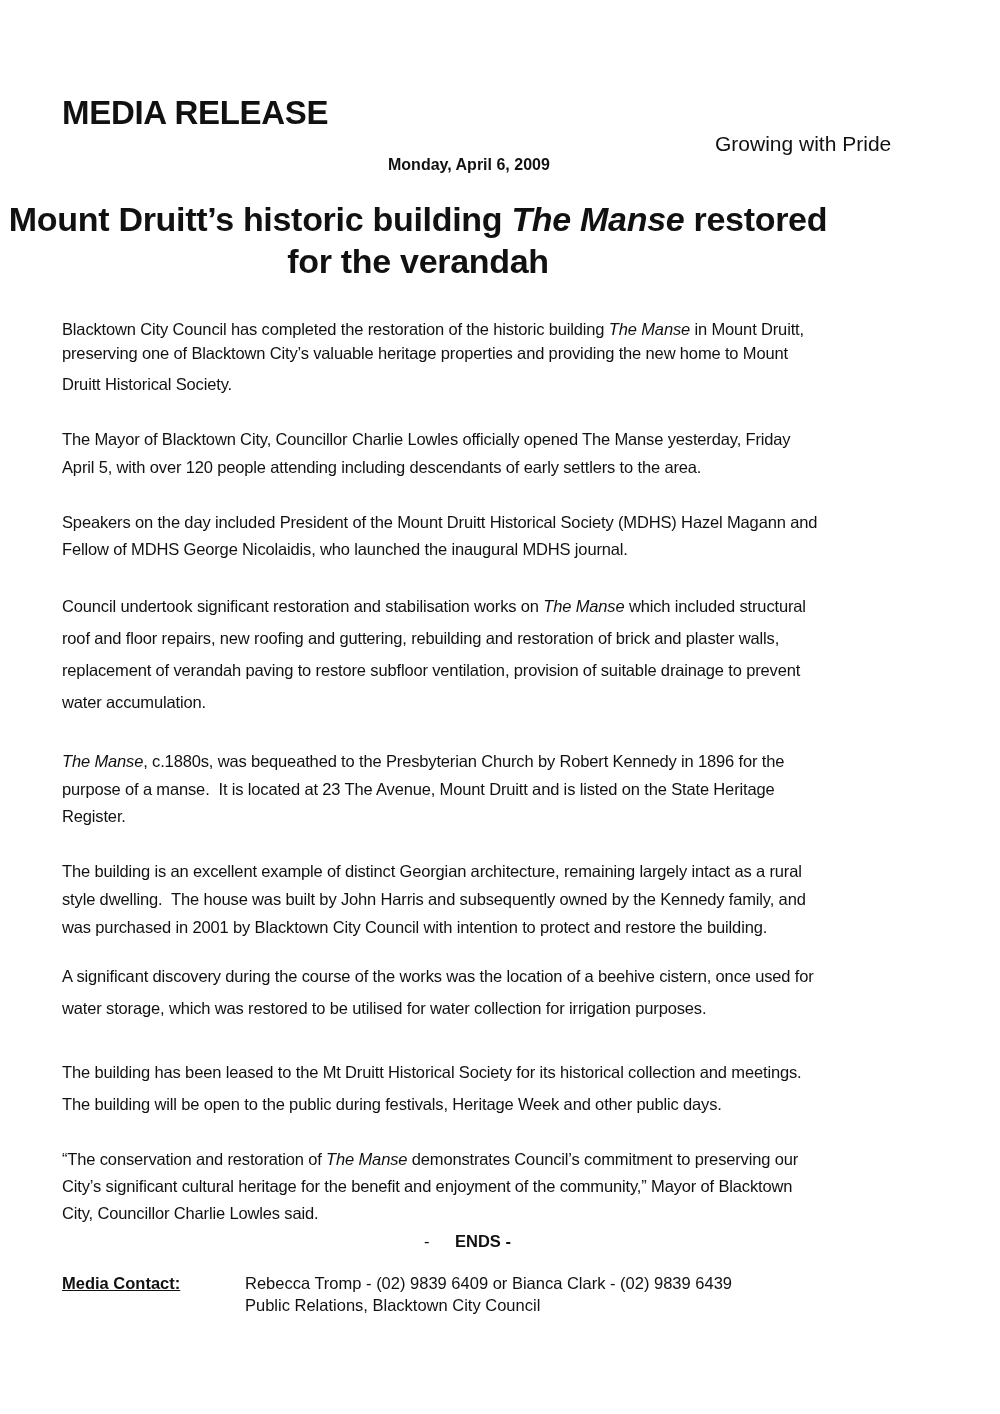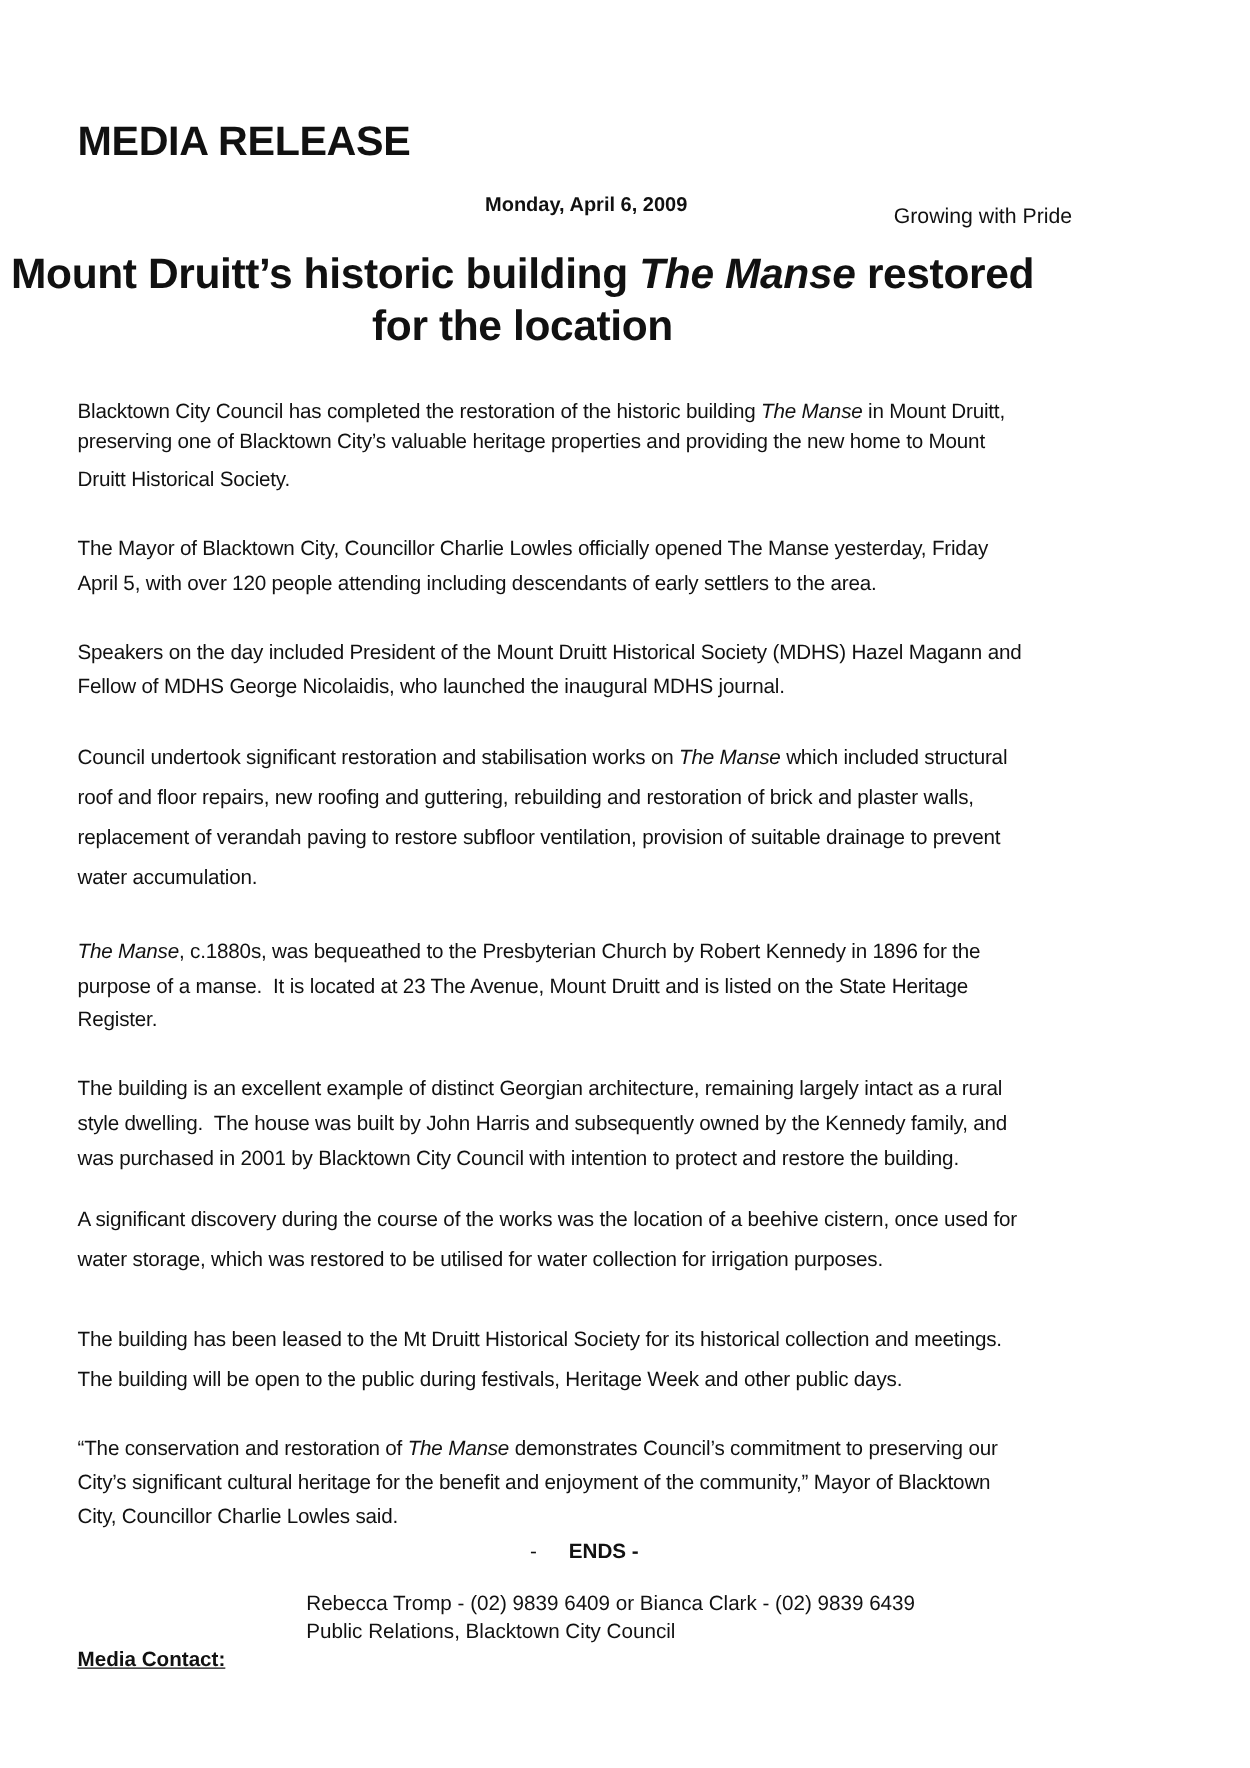--- a/index.html
+++ b/index.html
@@ -1,41 +1,41 @@
 <!DOCTYPE html>
 <html><head>
   <meta charset="utf-8">
   <style>
     html, body { margin: 0; padding: 0; background: #ffffff; }
     body { width: 1000px; height: 1414px; position: relative; overflow: hidden;
            font-family: "Liberation Sans", sans-serif; color: #111111; }
     .abs { position: absolute; white-space: nowrap; }
     .title { left: 62px; top: 94px; font-size: 33px; font-weight: bold; letter-spacing: -0.3px; }
-    .tagline { left: 715px; top: 132px; font-size: 17px; margin-top: 31px; }
+    .tagline { left: 715px; top: 132px; font-size: 21px; }
     .date { left: 388px; top: 156px; font-size: 16px; font-weight: bold; }
     .headline { left: 0; width: 836px; text-align: center; font-size: 34px; font-weight: bold; letter-spacing: -0.3px; }
     .headline i { font-style: italic; }
     .line { left: 62px; font-size: 16.5px; letter-spacing: -0.15px; }
     .line i { font-style: italic; }
     .ends-dash { left: 424px; top: 1232px; font-size: 16.5px; }
     .ends { left: 455px; top: 1232px; font-size: 16.5px; font-weight: bold; }
-    .contact-label { left: 62px; top: 1274px; font-size: 16.5px; font-weight: bold; text-decoration: underline; margin-top: 45px; }
+    .contact-label { left: 62px; top: 1274px; font-size: 16.5px; font-weight: bold; text-decoration: underline; }
     .contact-line { left: 245px; font-size: 16.5px; }
   </style>
 </head>
 <body>
 
 <div>
 
   <div class="abs title">MEDIA RELEASE</div>
   <div class="abs tagline">Growing with Pride</div>
   <div class="abs date">Monday, April 6, 2009</div>
 
   <div class="abs headline" style="top:200px;"><span>Mount Druitt’s historic building </span><i>The Manse</i><span> restored</span></div>
-  <div class="abs headline" style="top:242px;">for the location</div>
+  <div class="abs headline" style="top:242px;">for the verandah</div>
 
   <div>
     <div class="abs line" style="top:320px;"><span>Blacktown City Council has completed the restoration of the historic building </span><i>The Manse</i><span> in Mount Druitt,</span></div>
     <div class="abs line" style="top:344px;">preserving one of Blacktown City’s valuable heritage properties and providing the new home to Mount</div>
     <div class="abs line" style="top:375px;">Druitt Historical Society.</div>
   </div>
 
   <div>
     <div class="abs line" style="top:430px;">The Mayor of Blacktown City, Councillor Charlie Lowles officially opened The Manse yesterday, Friday</div>
     <div class="abs line" style="top:458px;">April 5, with over 120 people attending including descendants of early settlers to the area.</div>

